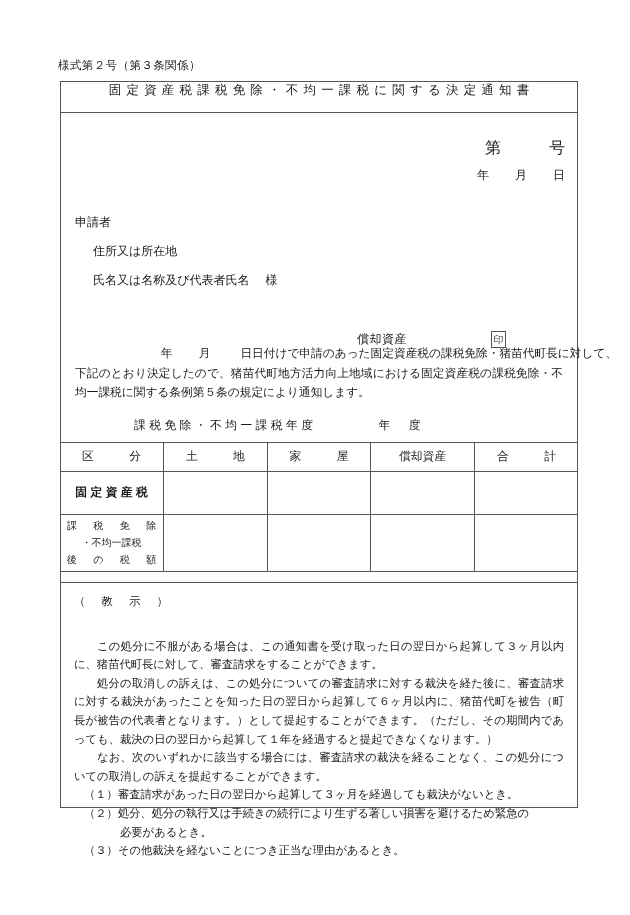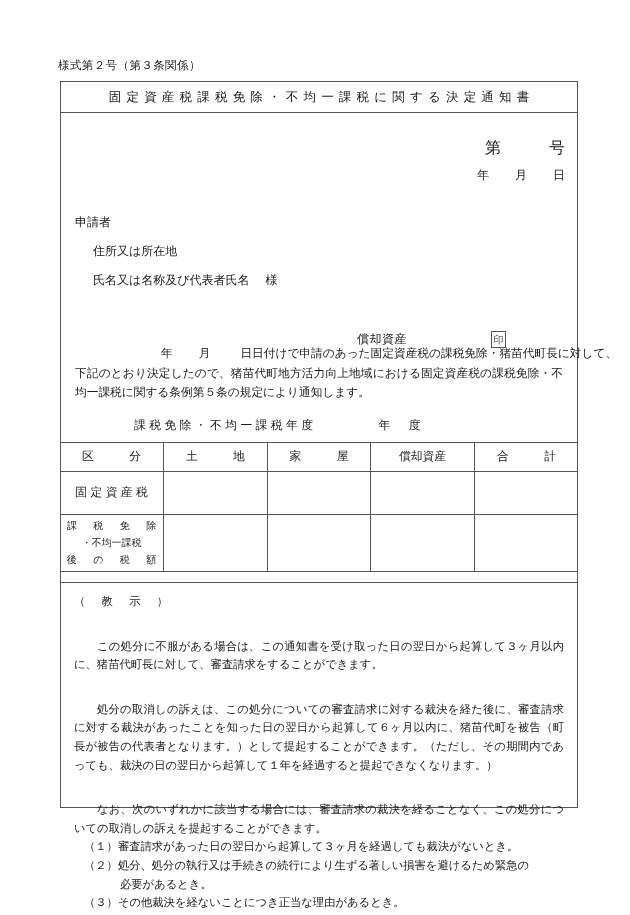--- a/index.html
+++ b/index.html
@@ -39,21 +39,20 @@
     height: 727px;
     border: 1px solid #555;
     box-sizing: border-box;
   }
   
   .title-band {
     height: 31px;
     border-bottom: 1px solid #555;
     box-sizing: border-box;
     display: flex;
-    align-items: center;
     justify-content: center;
   }
   .title-text {
     font-size: 12.5px;
     letter-spacing: 5.2px;
     text-indent: 5.2px;
     white-space: nowrap;
   }
   
   .head-block {
@@ -159,21 +158,21 @@
   }
   .fy-label { letter-spacing: 3.4px; }
   .fy-value { margin-left: 62px; letter-spacing: 3.4px; }
   .tax-table .hdr { height: 29px; }
   .tax-table .col-kubun { width: 101px; }
   .tax-table .col-data  { width: 99px; }
   .tax-table .col-data3 { width: 105px; }
   .tax-table .col-total { width: 108px; }
   .tax-table td.no-left  { border-left: none; }
   .tax-table td.no-right { border-right: none; }
-  .sp-2 { letter-spacing: 3.4px; text-indent: 3.4px; }
+  .sp-2 { letter-spacing: 3.4px; text-indent: 3.4px; font-weight: bold; }
   .row-fixed { height: 43px; }
   .row-after { height: 57px; }
   .multi-line { line-height: 17px; font-size: 10px; }
   .multi-line div:nth-child(1) { letter-spacing: 3.2px; text-indent: 3.2px; }
   .multi-line div:nth-child(2) { letter-spacing: 0px; }
   .multi-line div:nth-child(3) { letter-spacing: 3.2px; text-indent: 3.2px; }
   
   .notice {
     position: absolute;
     left: 0;
@@ -187,21 +186,21 @@
   }
   .notice-title {
     letter-spacing: 2.5px;
     margin-bottom: 26px;
   }
   .notice p {
     margin: 0;
     text-align: justify;
     text-justify: inter-ideograph;
   }
-  .notice .indent { text-indent: 23px; margin-top: 26px; }
+  .notice .indent { text-indent: 23px; }
   .notice .item {
     padding-left: 10px;
     text-indent: 0;
   }
   .notice .item-cont {
     padding-left: 46px;
     text-indent: 0;
   }
 </style>
 </head>

